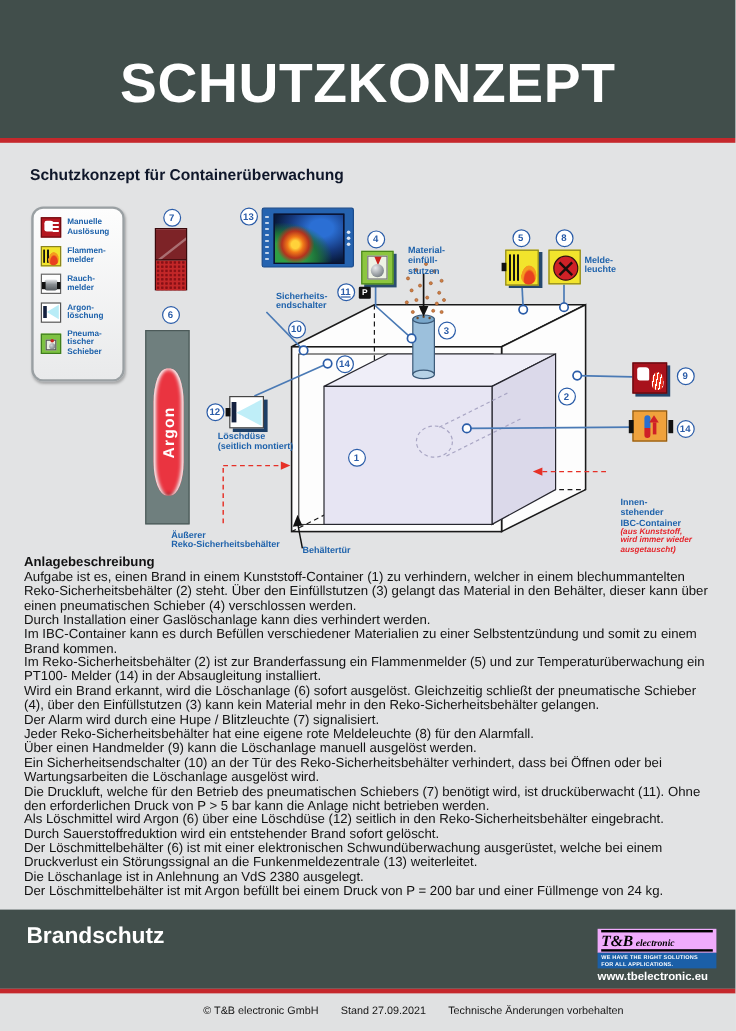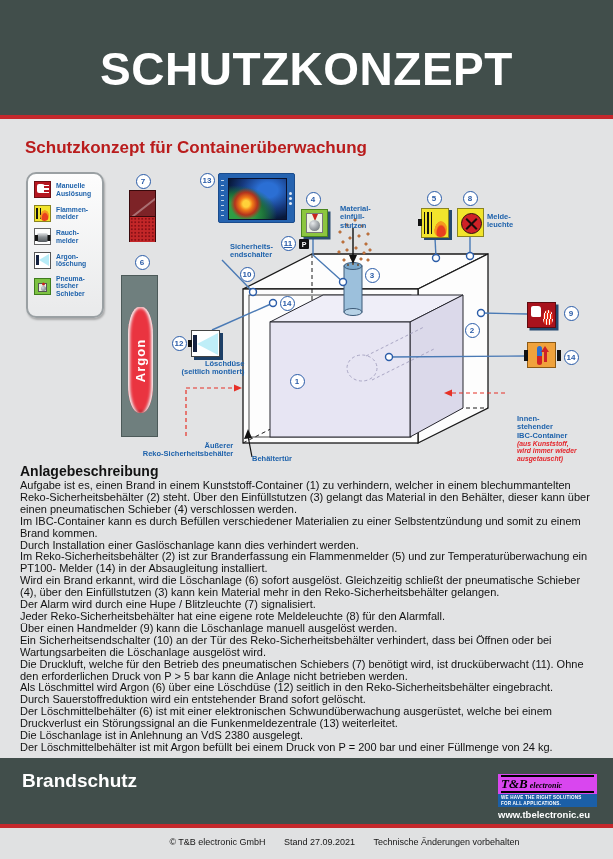--- a/index.html
+++ b/index.html
@@ -11,21 +11,21 @@
   
   .header{position:absolute;left:0;top:0;width:613px;height:115px;background:#414e4b;}
   .header h1{
     margin:0;position:absolute;left:0;right:0;top:42px;text-align:center;
     color:#fff;font-size:46px;font-weight:bold;letter-spacing:.5px;
   }
   .redline{position:absolute;left:0;width:613px;height:4px;background:#c5282c;}
   .redline.top{top:115px;}
   .redline.bottom{top:824px;}
   
-  .subtitle{position:absolute;left:25px;top:138px;color:#b91c1c;font-size:17px;font-weight:bold;}
+  .subtitle{position:absolute;left:25px;top:138px;color:#0f172a;font-size:13px;font-weight:bold;}
   
   .diagram{position:absolute;left:0;top:160px;width:613px;height:306px;}
   .diagram svg{position:absolute;left:0;top:0;}
   .abs{position:absolute;box-sizing:border-box;}
   
   .legend{
     left:26px;top:12px;width:78px;height:146px;border-radius:10px;
     background:linear-gradient(180deg,#fdfdfd,#e9eaeb);
     border:2px solid #9aa0a3;box-shadow:1px 2px 2px rgba(0,0,0,.25);
     padding:7px 0 0 6px;display:flex;flex-direction:column;gap:6.5px;
@@ -119,30 +119,30 @@
   .box12{left:191px;top:170px;width:29px;height:27px;background:#fff;border:1px solid #444;box-shadow:3px 3px 0 #1d3f66;}
   .box12::before{content:"";position:absolute;left:1px;top:4px;width:4px;height:17px;background:#14213f;}
   .box12::after{content:"";position:absolute;left:5px;top:1.5px;width:0;height:0;
     border-top:11px solid transparent;border-bottom:11px solid transparent;border-right:21px solid #bfeef8;}
   .box12 .nub{position:absolute;left:-4px;top:9px;width:4px;height:7px;background:#111;}
   
   .callout{position:absolute;width:15px;height:15px;border-radius:50%;background:#fff;border:1.5px solid #2a5ca8;
     color:#2a5ca8;font-size:8px;font-weight:bold;display:flex;align-items:center;justify-content:center;box-sizing:border-box;}
   
   .dlabel{position:absolute;color:#1e62ab;font-weight:bold;font-size:7.5px;line-height:8.3px;white-space:nowrap;}
-  .dlabel.center{transform:translateX(-50%);text-align:right;}
+  .dlabel.center{transform:translateX(-50%);text-align:left;}
   .red-note{color:#e4262c;font-style:italic;font-size:6.8px;line-height:7.6px;font-weight:bold;}
   
   .desc{position:absolute;left:20px;top:463px;width:575px;color:#121212;}
-  .desc h2{margin:0 0 1px 0;font-size:14px;font-weight:bold;}
+  .desc h2{margin:0 0 1px 0;font-size:11px;font-weight:bold;}
   .desc .par{font-size:11px;line-height:11.9px;}
   
   .bottombar{position:absolute;left:0;top:758px;width:613px;height:66px;background:#414e4b;}
   .bottombar .bs-label{position:absolute;left:22px;top:12px;color:#fff;font-size:19px;font-weight:bold;}
-  .logo-box{position:absolute;left:498px;top:16px;width:99px;height:20px;background:#d946ef;padding:1px 3px;box-sizing:border-box;}
+  .logo-box{position:absolute;left:498px;top:16px;width:99px;height:20px;background:#f0abfc;padding:1px 3px;box-sizing:border-box;}
   .logo-text{border-top:2px solid #000;border-bottom:2px solid #000;height:14px;display:flex;align-items:baseline;gap:2px;padding-top:0px;}
   .logo-brand{font-family:"Liberation Serif",serif;font-weight:bold;font-style:italic;font-size:13px;line-height:13px;color:#000;}
   .logo-suffix{font-family:"Liberation Serif",serif;font-weight:bold;font-style:italic;font-size:8px;color:#000;}
   .logo-band{position:absolute;left:498px;top:36px;width:99px;height:13px;background:#1b5fa8;color:#fff;
     font-size:4.6px;line-height:5.6px;font-weight:bold;padding:1px 3px;box-sizing:border-box;letter-spacing:.2px;}
   .logo-web{position:absolute;left:498px;top:51px;width:99px;color:#fff;font-size:9.5px;font-weight:bold;}
   
   .footer{position:absolute;left:0;top:828px;width:613px;height:31px;background:#e0e1e2;
     color:#161616;font-size:9px;text-align:center;padding-top:9px;box-sizing:border-box;padding-left:76px;}
   .footer span{margin:0 8px;}
@@ -335,22 +335,22 @@
       <div class="dlabel center" style="left: 188px; top: 282px;">Äußerer<br>Reko-Sicherheitsbehälter</div>
       <div class="dlabel" style="left: 252px; top: 295px;">Behältertür</div>
       <div class="dlabel" style="left: 517px; top: 226px; margin-top: 29px;">Innen-<br>stehender<br>IBC-Container<div class="red-note">(aus Kunststoff,<br>wird immer wieder<br>ausgetauscht)</div></div>
     </div>
 </div>
 
 <div class="desc">
   <h2>Anlagebeschreibung</h2>
   <div id="paragraphs">
       <div class="par">Aufgabe ist es, einen Brand in einem Kunststoff-Container (1) zu verhindern, welcher in einem blechummantelten Reko-Sicherheitsbehälter (2) steht. Über den Einfüllstutzen (3) gelangt das Material in den Behälter, dieser kann über einen pneumatischen Schieber (4) verschlossen werden.</div>
+      <div class="par">Durch Installation einer Gaslöschanlage kann dies verhindert werden.</div>
       <div class="par">Im IBC-Container kann es durch Befüllen verschiedener Materialien zu einer Selbstentzündung und somit zu einem Brand kommen.</div>
-      <div class="par">Durch Installation einer Gaslöschanlage kann dies verhindert werden.</div>
       <div class="par">Im Reko-Sicherheitsbehälter (2) ist zur Branderfassung ein Flammenmelder (5) und zur Temperaturüberwachung ein PT100- Melder (14) in der Absaugleitung installiert.</div>
       <div class="par">Wird ein Brand erkannt, wird die Löschanlage (6) sofort ausgelöst. Gleichzeitig schließt der pneumatische Schieber (4), über den Einfüllstutzen (3) kann kein Material mehr in den Reko-Sicherheitsbehälter gelangen.</div>
       <div class="par">Der Alarm wird durch eine Hupe / Blitzleuchte (7) signalisiert.</div>
       <div class="par">Jeder Reko-Sicherheitsbehälter hat eine eigene rote Meldeleuchte (8) für den Alarmfall.</div>
       <div class="par">Über einen Handmelder (9) kann die Löschanlage manuell ausgelöst werden.</div>
       <div class="par">Ein Sicherheitsendschalter (10) an der Tür des Reko-Sicherheitsbehälter verhindert, dass bei Öffnen oder bei Wartungsarbeiten die Löschanlage ausgelöst wird.</div>
       <div class="par">Die Druckluft, welche für den Betrieb des pneumatischen Schiebers (7) benötigt wird, ist drucküberwacht (11). Ohne den erforderlichen Druck von P &gt; 5 bar kann die Anlage nicht betrieben werden.</div>
       <div class="par">Als Löschmittel wird Argon (6) über eine Löschdüse (12) seitlich in den Reko-Sicherheitsbehälter eingebracht.</div>
       <div class="par">Durch Sauerstoffreduktion wird ein entstehender Brand sofort gelöscht.</div>
       <div class="par">Der Löschmittelbehälter (6) ist mit einer elektronischen Schwundüberwachung ausgerüstet, welche bei einem Druckverlust  ein Störungssignal an die Funkenmeldezentrale (13) weiterleitet.</div>

